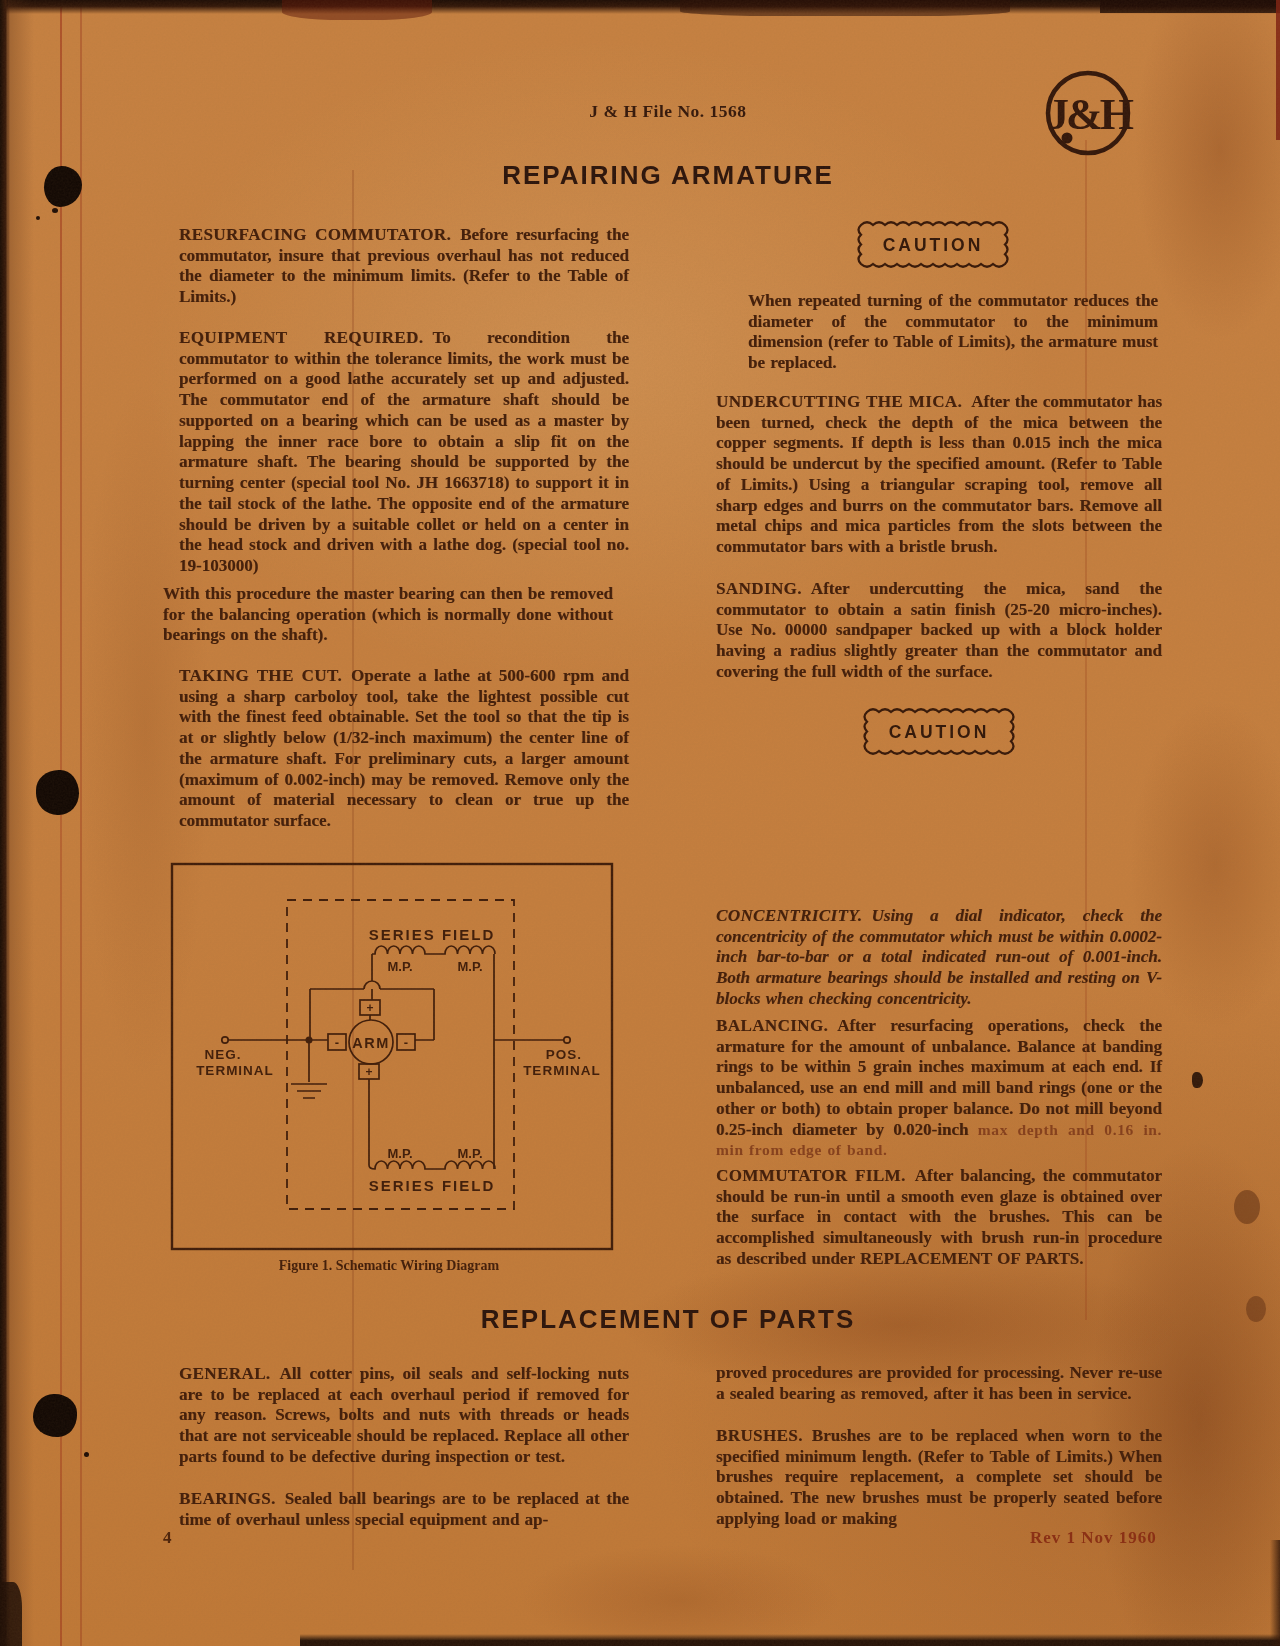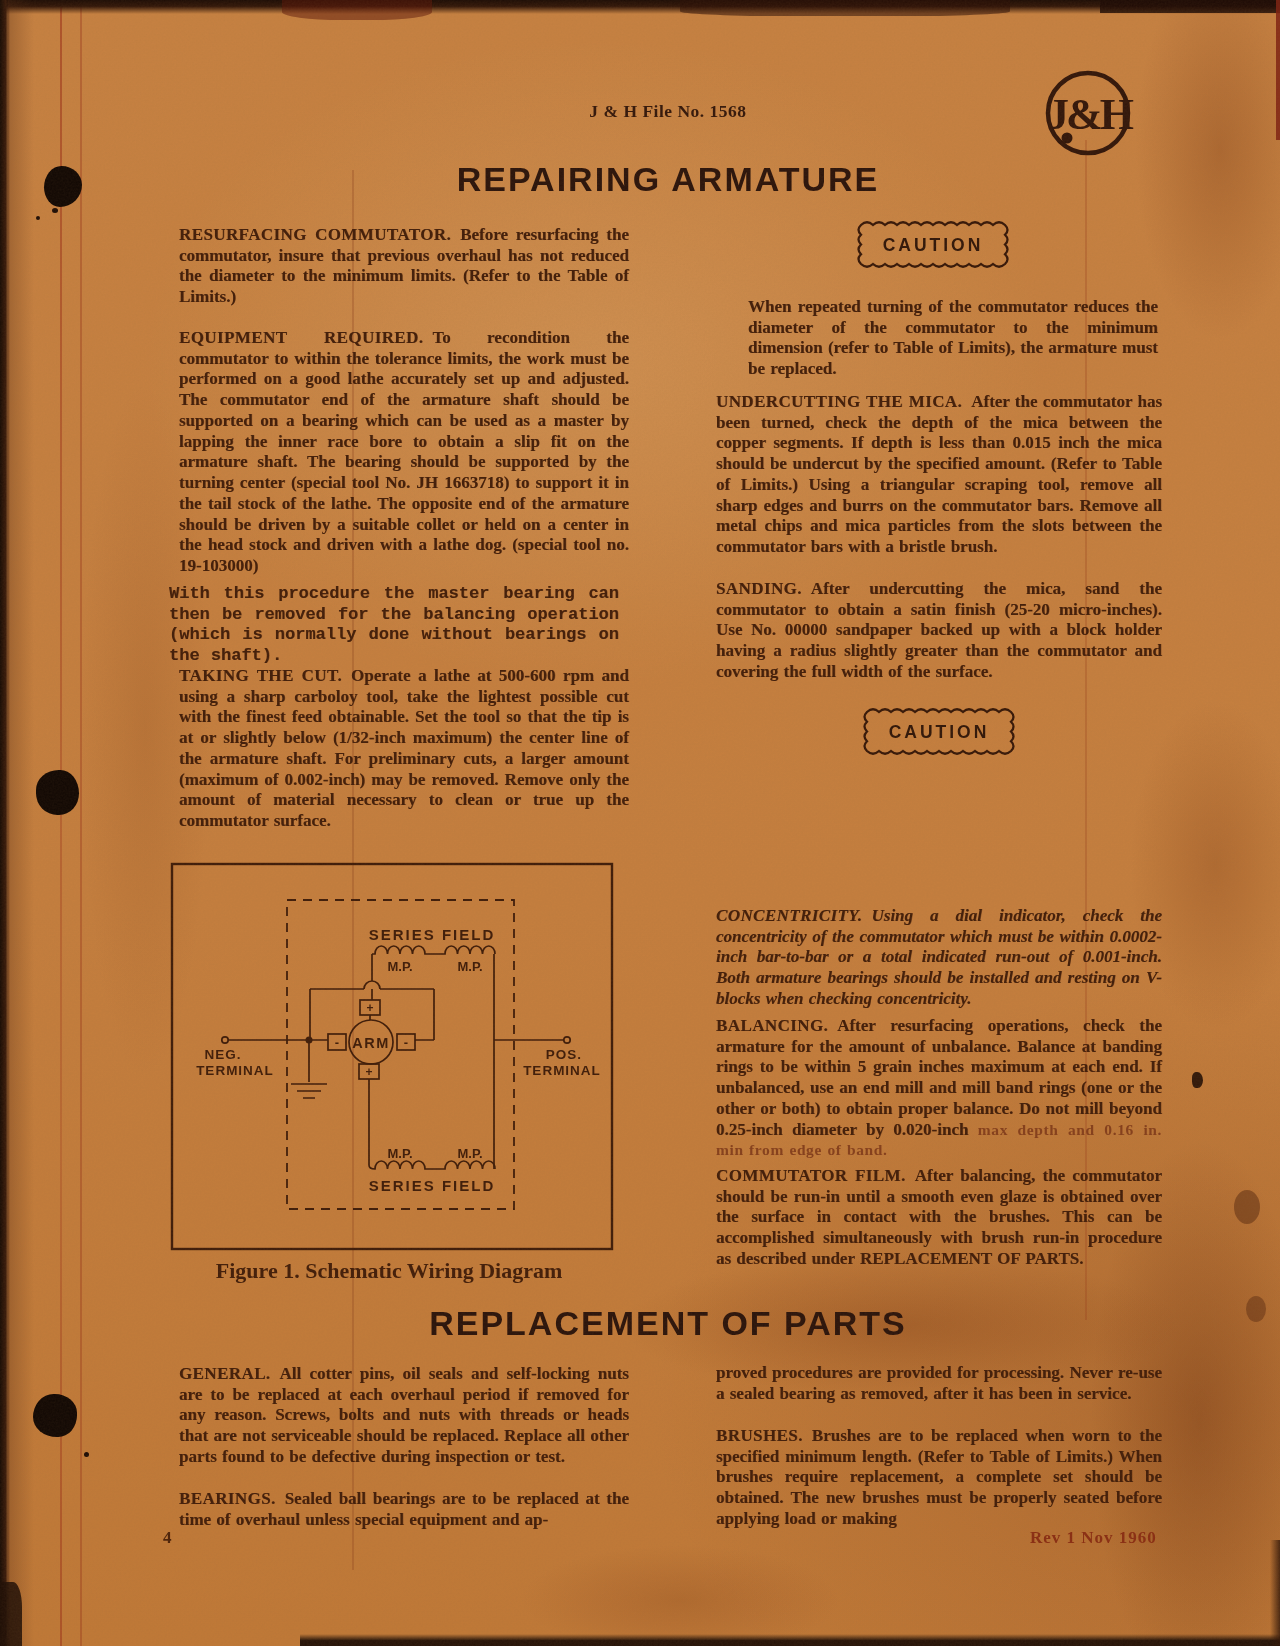--- a/index.html
+++ b/index.html
@@ -7,23 +7,23 @@
     background:
       radial-gradient(700px 500px at 46% 22%, rgba(255,224,168,.16), transparent 65%),
       radial-gradient(900px 700px at 92% 85%, rgba(110,48,14,.20), transparent 60%),
       linear-gradient(180deg,#c88242 0%, #c67f3e 55%, #c17937 100%);
     font-family:"Liberation Serif",serif;font-weight:bold;color:#3f1b08;padding-left:12px;}
   .abs{position:absolute;}
   .body{font-size:17px;line-height:1.22;text-align:justify;word-spacing:1px;
     text-shadow:.4px .4px .5px rgba(60,25,8,.45);margin:16px;}
   .head{margin-right:9px;letter-spacing:.4px;}
   .sans{font-family:"Liberation Sans",sans-serif;}
-  .title{font-size:34px;letter-spacing:2px;color:#27110a;text-align:center;font-weight:bold;}
+  .title{font-size:26px;letter-spacing:2px;color:#27110a;text-align:center;font-weight:bold;}
   .fileno{font-size:17.5px;text-align:center;color:#30150a;letter-spacing:.5px;}
-  .caption{font-size:22px;text-align:center;color:#3f1b08;}
+  .caption{font-size:14px;text-align:center;color:#3f1b08;}
   .footer-num{font-size:17px;color:#4a2008;}
   .footer-rev{font-size:17px;color:#8a2c12;letter-spacing:1px;}
   .faint{color:rgba(122,52,22,.85);font-size:15.5px;letter-spacing:.6px;text-shadow:none;}
   .caution-label{font-family:"Liberation Sans",sans-serif;font-weight:bold;}
   
   .edge-top{left:0;top:0;width:1280px;height:14px;background:linear-gradient(180deg,#190a04 0%,#2e1408 45%,rgba(46,20,8,0) 100%);}
   .top-blob1{left:282px;top:0;width:150px;height:20px;background:rgba(90,20,8,.5);border-radius:0 0 40% 40%;}
   .top-blob2{left:680px;top:0;width:330px;height:16px;background:rgba(40,12,5,.55);border-radius:0 0 30% 30%;}
   .top-blob3{left:1100px;top:0;width:180px;height:13px;background:rgba(25,8,4,.8);}
   .edge-left{left:0;top:0;width:10px;height:1646px;background:linear-gradient(90deg,#140903,#35180a 55%,rgba(53,24,10,0));}
@@ -95,21 +95,21 @@
   <svg class="abs" style="left:1040px;top:66px;" width="96" height="96" viewBox="0 0 96 96">
     <circle cx="48" cy="47" r="40" fill="none" stroke="#2f1409" stroke-width="4.5"></circle>
     <text x="49" y="63" text-anchor="middle" font-family="'Liberation Serif',serif" font-weight="bold" font-size="44" letter-spacing="-3" fill="#2f1409">J&amp;H</text>
     <circle cx="27" cy="72" r="5.5" fill="#2f1409"></circle>
   </svg>
 
   <p class="abs body" style="left:163px;top:209px;width:450px;"><span class="head">RESURFACING COMMUTATOR.</span><span>Before resurfacing the commutator, insure that previous overhaul has not reduced the diameter to the minimum limits. (Refer to the Table of Limits.)</span></p>
 
   <p class="abs body" style="left:163px;top:312px;width:450px;"><span class="head">EQUIPMENT REQUIRED.</span><span>To recondition the commutator to within the tolerance limits, the work must be performed on a good lathe accurately set up and adjusted. The commutator end of the armature shaft should be supported on a bearing which can be used as a master by lapping the inner race bore to obtain a slip fit on the armature shaft. The bearing should be supported by the turning center (special tool No. JH 1663718) to support it in the tail stock of the lathe. The opposite end of the armature should be driven by a suitable collet or held on a center in the head stock and driven with a lathe dog. (special tool no. 19-103000)</span></p>
 
-  <p class="abs body" style="left:153px;top:568px;width:450px;font-family:Liberation Mono, monospace;"><span>With this procedure the master bearing can then be removed for the balancing operation (which is normally done without bearings on the shaft).</span></p>
+  <p class="abs body" style="left:147px;top:568px;width:450px;"><span>With this procedure the master bearing can then be removed for the balancing operation (which is normally done without bearings on the shaft).</span></p>
 
   <p class="abs body" style="left:163px;top:650px;width:450px;"><span class="head">TAKING THE CUT.</span><span>Operate a lathe at 500-600 rpm and using a sharp carboloy tool, take the lightest possible cut with the finest feed obtainable. Set the tool so that the tip is at or slightly below (1/32-inch maximum) the center line of the armature shaft. For preliminary cuts, a larger amount (maximum of 0.002-inch) may be removed. Remove only the amount of material necessary to clean or true up the commutator surface.</span></p>
 
   <svg class="abs" style="left:170px;top:862px;" width="446" height="391" viewBox="0 0 446 391">
     <g fill="none" stroke="#3c1a08" stroke-width="1.7">
       <rect x="2" y="2" width="440" height="385" stroke-width="2.4"></rect>
       <rect x="117" y="38" width="227" height="309" stroke-dasharray="9 7" stroke-width="1.8"></rect>
       <path d="M202,92 L205,92 a6.25,8 0 1 1 12.5,0 a6.25,8 0 1 1 12.5,0 a6.25,8 0 1 1 12.5,0 a6.25,8 0 1 1 12.5,0 L275,92 a6.25,8 0 1 1 12.5,0 a6.25,8 0 1 1 12.5,0 a6.25,8 0 1 1 12.5,0 a6.25,8 0 1 1 12.5,0"></path>
       <path d="M202,92 V119"></path>
       <path d="M194,127 a8,8 0 0 1 16,0"></path>
@@ -150,21 +150,21 @@
     </g>
   </svg>
 
   <div class="abs caption" style="left:163px;top:1258px;width:452px;">Figure 1. Schematic Wiring Diagram</div>
 
   <svg class="abs" style="left:855px;top:216px;" width="156" height="57" viewBox="0 0 156 57">
     <path fill="none" stroke="#331507" stroke-width="2.3" d="M6,9 q6,-5.5 12,0 q6,-5.5 12,0 q6,-5.5 12,0 q6,-5.5 12,0 q6,-5.5 12,0 q6,-5.5 12,0 q6,-5.5 12,0 q6,-5.5 12,0 q6,-5.5 12,0 q6,-5.5 12,0 q6,-5.5 12,0 q6,-5.5 12,0 q5,4.9 0,9.75 q5,4.9 0,9.75 q5,4.9 0,9.75 q5,4.9 0,9.75 q-6,5.5 -12,0 q-6,5.5 -12,0 q-6,5.5 -12,0 q-6,5.5 -12,0 q-6,5.5 -12,0 q-6,5.5 -12,0 q-6,5.5 -12,0 q-6,5.5 -12,0 q-6,5.5 -12,0 q-6,5.5 -12,0 q-6,5.5 -12,0 q-6,5.5 -12,0 q-5,-4.9 0,-9.75 q-5,-4.9 0,-9.75 q-5,-4.9 0,-9.75 q-5,-4.9 0,-9.75 z"></path>
     <text x="78" y="35" text-anchor="middle" class="caution-label" font-size="17.5" letter-spacing="3" fill="#2d1408">CAUTION</text>
   </svg>
 
-  <p class="abs body" style="left:732px;top:281px;width:410px;"><span>When repeated turning of the commutator reduces the diameter of the commutator to the minimum dimension (refer to Table of Limits), the armature must be replaced.</span></p>
+  <p class="abs body" style="left:732px;top:275px;width:410px;"><span>When repeated turning of the commutator reduces the diameter of the commutator to the minimum dimension (refer to Table of Limits), the armature must be replaced.</span></p>
 
   <p class="abs body" style="left:700px;top:376px;width:446px;"><span class="head">UNDERCUTTING THE MICA.</span><span>After the commutator has been turned, check the depth of the mica between the copper segments. If depth is less than 0.015 inch the mica should be undercut by the specified amount. (Refer to Table of Limits.) Using a triangular scraping tool, remove all sharp edges and burrs on the commutator bars. Remove all metal chips and mica particles from the slots between the commutator bars with a bristle brush.</span></p>
 
   <p class="abs body" style="left:700px;top:563px;width:446px;"><span class="head">SANDING.</span><span>After undercutting the mica, sand the commutator to obtain a satin finish (25-20 micro-inches). Use No. 00000 sandpaper backed up with a block holder having a radius slightly greater than the commutator and covering the full width of the surface.</span></p>
 
   <svg class="abs" style="left:861px;top:703px;" width="156" height="57" viewBox="0 0 156 57">
     <path fill="none" stroke="#331507" stroke-width="2.3" d="M6,9 q6,-5.5 12,0 q6,-5.5 12,0 q6,-5.5 12,0 q6,-5.5 12,0 q6,-5.5 12,0 q6,-5.5 12,0 q6,-5.5 12,0 q6,-5.5 12,0 q6,-5.5 12,0 q6,-5.5 12,0 q6,-5.5 12,0 q6,-5.5 12,0 q5,4.9 0,9.75 q5,4.9 0,9.75 q5,4.9 0,9.75 q5,4.9 0,9.75 q-6,5.5 -12,0 q-6,5.5 -12,0 q-6,5.5 -12,0 q-6,5.5 -12,0 q-6,5.5 -12,0 q-6,5.5 -12,0 q-6,5.5 -12,0 q-6,5.5 -12,0 q-6,5.5 -12,0 q-6,5.5 -12,0 q-6,5.5 -12,0 q-6,5.5 -12,0 q-5,-4.9 0,-9.75 q-5,-4.9 0,-9.75 q-5,-4.9 0,-9.75 q-5,-4.9 0,-9.75 z"></path>
     <text x="78" y="35" text-anchor="middle" class="caution-label" font-size="17.5" letter-spacing="3" fill="#2d1408">CAUTION</text>
   </svg>
 

